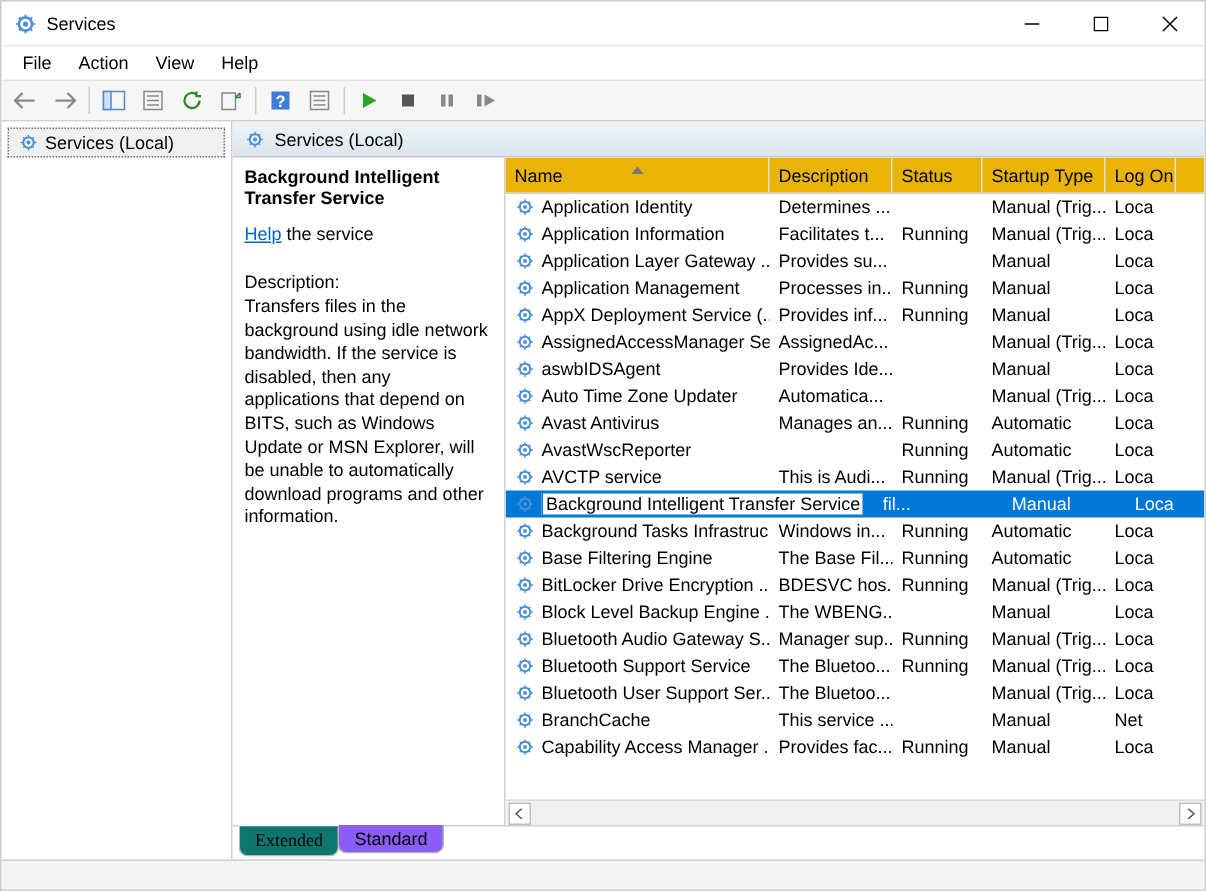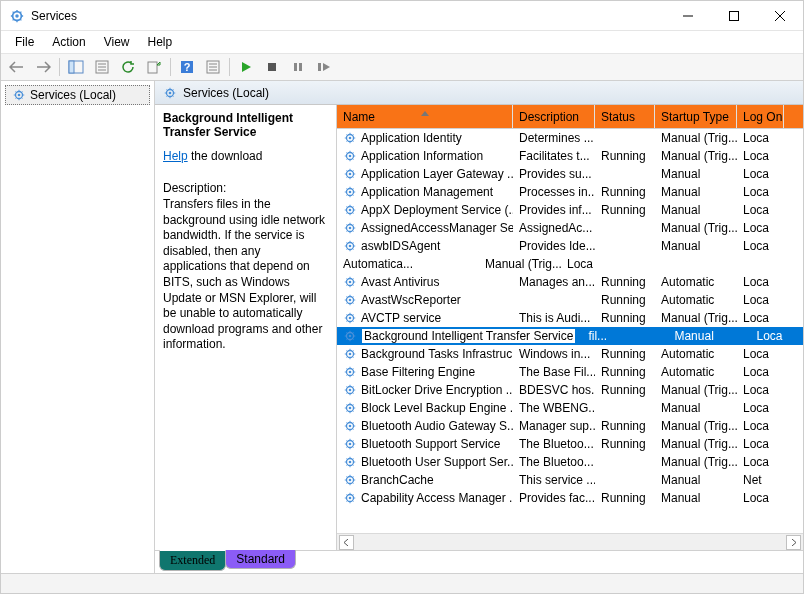--- a/index.html
+++ b/index.html
@@ -103,21 +103,21 @@
   
   .list-pane {
     flex: 1;
     display:flex;
     flex-direction:column;
     overflow:hidden;
   }
   .list-header {
     display:flex;
     border-bottom: 1px solid #d0d0d0;
-    background: #f97316;
+    background: #eab308;
     height: 24px;
     flex-shrink:0;
   }
   .col-header {
     display:flex; align-items:center;
     padding: 0 6px;
     border-right: 1px solid #e0e0e0;
     position: relative;
     overflow:hidden; white-space:nowrap;
   }
@@ -331,21 +331,21 @@
             <path d="M8 2v2M8 12v2M2 8h2M12 8h2M4 4l1 1M11 11l1 1M12 4l-1 1M5 11l-1 1" stroke="#4a90d9"></path>
           </svg>
       </span>
       <span>Services (Local)</span>
     </div>
     <div class="content-body">
 
       <div class="detail-pane">
         <div class="svc-name">Background Intelligent Transfer Service</div>
         <div class="start-line">
-          <span class="start-link">Help</span><span> the download</span>
+          <span class="start-link">Help</span><span> the service</span>
         </div>
         <div class="desc-hdr">Description:</div>
         <div class="desc-text">Transfers files in the background using idle network bandwidth. If the service is disabled, then any applications that depend on BITS, such as Windows Update or MSN Explorer, will be unable to automatically download programs and other information.</div>
       </div>
 
       <div class="list-pane">
         <div class="list-header">
           <div class="col-header c-name">
             <span>Name</span>
             <span class="sort-arrow"><svg width="8" height="5">
@@ -472,20 +472,30 @@
                   </svg>
                 </span>
                 <span>aswbIDSAgent</span>
               </div>
               <div class="cell c-desc">Provides Ide...</div>
               <div class="cell c-status"></div>
               <div class="cell c-startup">Manual</div>
               <div class="cell c-logon">Loca</div>
             </div>
             <div class="row">
+              <div class="cell name-cell c-name">
+                <span class="svc-icon">
+                  <svg width="14" height="14" viewBox="0 0 16 16">
+                    <circle cx="8" cy="8" r="4" fill="none" stroke="#4a90d9" stroke-width="1.5"></circle>
+                    <circle cx="8" cy="8" r="1.5" fill="#4a90d9"></circle>
+                    <path d="M8 2v2M8 12v2M2 8h2M12 8h2M4 4l1 1M11 11l1 1M12 4l-1 1M5 11l-1 1" stroke="#4a90d9"></path>
+                  </svg>
+                </span>
+                <span>Auto Time Zone Updater</span>
+              </div>
               <div class="cell c-desc">Automatica...</div>
               <div class="cell c-status"></div>
               <div class="cell c-startup">Manual (Trig...</div>
               <div class="cell c-logon">Loca</div>
             </div>
             <div class="row">
               <div class="cell name-cell c-name">
                 <span class="svc-icon">
                   <svg width="14" height="14" viewBox="0 0 16 16">
                     <circle cx="8" cy="8" r="4" fill="none" stroke="#4a90d9" stroke-width="1.5"></circle>

